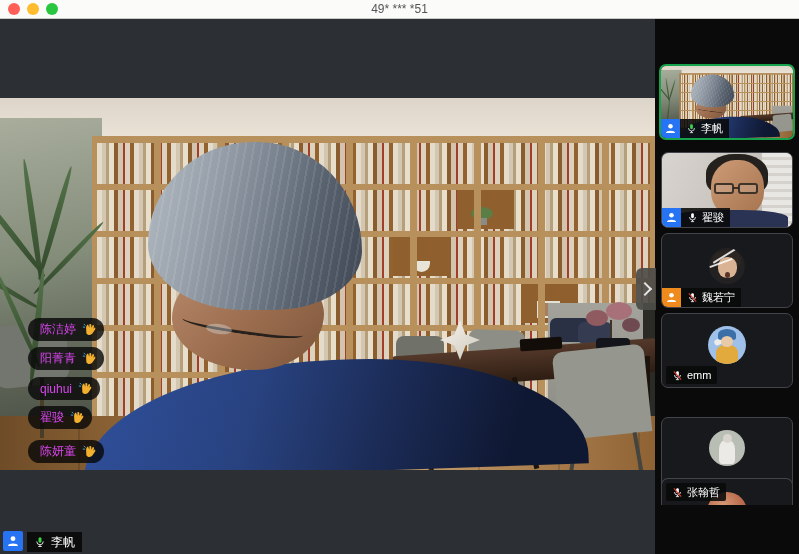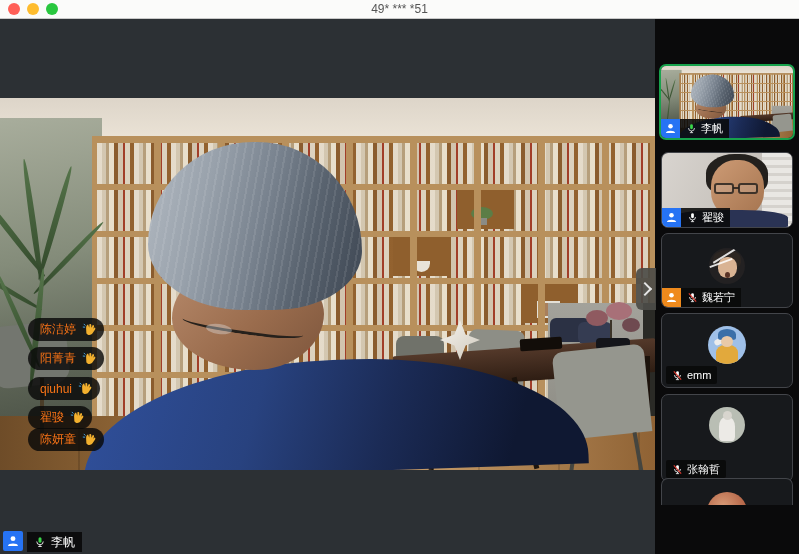--- a/index.html
+++ b/index.html
@@ -90,42 +90,42 @@
     background:linear-gradient(105deg,#b3bac2 0%,#98a1ab 28%,#78828e 52%,#59636f 72%,#454e5a 92%);
     border-radius:50% 50% 42% 46% / 62% 66% 36% 40%; }
   .sc-hair::after { content:""; position:absolute; inset:0; border-radius:inherit; opacity:.45;
     background:repeating-linear-gradient(100deg,rgba(255,255,255,.20) 0 2px,transparent 2px 8px); }
   .sc-glasses { position:absolute; left:34px; top:176px; width:122px; height:16px;
     border-bottom:3px solid #26211c; border-radius:0 0 45% 45%; transform:rotate(8deg); }
   .sc-glint { position:absolute; left:58px; top:182px; width:26px; height:10px; background:rgba(230,235,240,.35); border-radius:50%; transform:rotate(8deg); }
 
   
   .pill { position:absolute; left:28px; display:inline-flex; align-items:center; gap:6px; height:23px;
-    background:rgba(8,8,8,.82); border-radius:12px; padding:0 7px 0 12px; color:#f97316; font-size:12px; z-index:20; }
-  .pill.p1 { top:318px; } .pill.p2 { top:347px; } .pill.p3 { top:377px; } .pill.p4 { top:406px; } .pill.p5 { top:428px; }
+    background:rgba(8,8,8,.82); border-radius:12px; padding:0 7px 0 12px; color:#d946ef; font-size:12px; z-index:20; }
+  .pill.p1 { top:318px; } .pill.p2 { top:347px; } .pill.p3 { top:377px; } .pill.p4 { top:406px; } .pill.p5 { top:440px; }
 
   
   .badge { display:flex; align-items:center; justify-content:center; }
   .stage-badge { position:absolute; left:3px; top:531px; width:20px; height:20px; background:#2673f4; border-radius:2px; z-index:20; }
   .stage-chip { position:absolute; left:27px; top:532px; height:20px; display:flex; align-items:center; gap:5px;
     background:rgba(9,9,9,.9); padding:0 7px; color:#fff; font-size:12px; z-index:20; }
 
   
   .chevron-btn { position:absolute; left:636px; top:268px; width:20px; height:42px; background:rgba(76,76,72,.92);
     border-radius:6px 0 0 6px; z-index:25; }
   .chevron-btn::after { content:""; position:absolute; left:4px; top:16px; width:8px; height:8px;
     border-top:2px solid #e6e6e6; border-right:2px solid #e6e6e6; transform:rotate(45deg); }
 
   
   .thumb { position:absolute; left:661px; width:132px; background:#17191c; border:1px solid #43454a; border-radius:7px; overflow:hidden; }
   .thumb.t1 { left:659px; top:64px; width:136px; height:76px; border:2px solid #17a24c; background:#101318; }
   .thumb.t2 { top:152px; height:76px; }
   .thumb.t3 { top:233px; height:75px; }
   .thumb.t4 { top:313px; height:75px; }
-  .thumb.t5 { top:394px; height:88px;padding-left:9px; }
+  .thumb.t5 { top:417px; height:88px;padding-left:9px; }
   .thumb.t6 { top:478px; height:27px; border-radius:7px 7px 0 0; border-bottom:none; }
   .thumb .scene { left:0; top:0; transform:scale(.202,.194); transform-origin:0 0; }
   .tlabel { position:absolute; bottom:0; left:0; display:flex; align-items:flex-end; z-index:5; }
   .tbadge { width:19px; height:19px; background:#2673f4; display:flex; align-items:center; justify-content:center; }
   .tbadge.orange { background:#ef8a1c; }
   .tchip { display:flex; align-items:center; gap:4px; background:rgba(9,9,9,.88); padding:0 6px; height:19px; font-size:11px; color:#fff; }
   .tlabel.loose { left:4px; bottom:3px; }
   .tlabel.loose .tchip { border-radius:2px; height:18px; }
 
   

